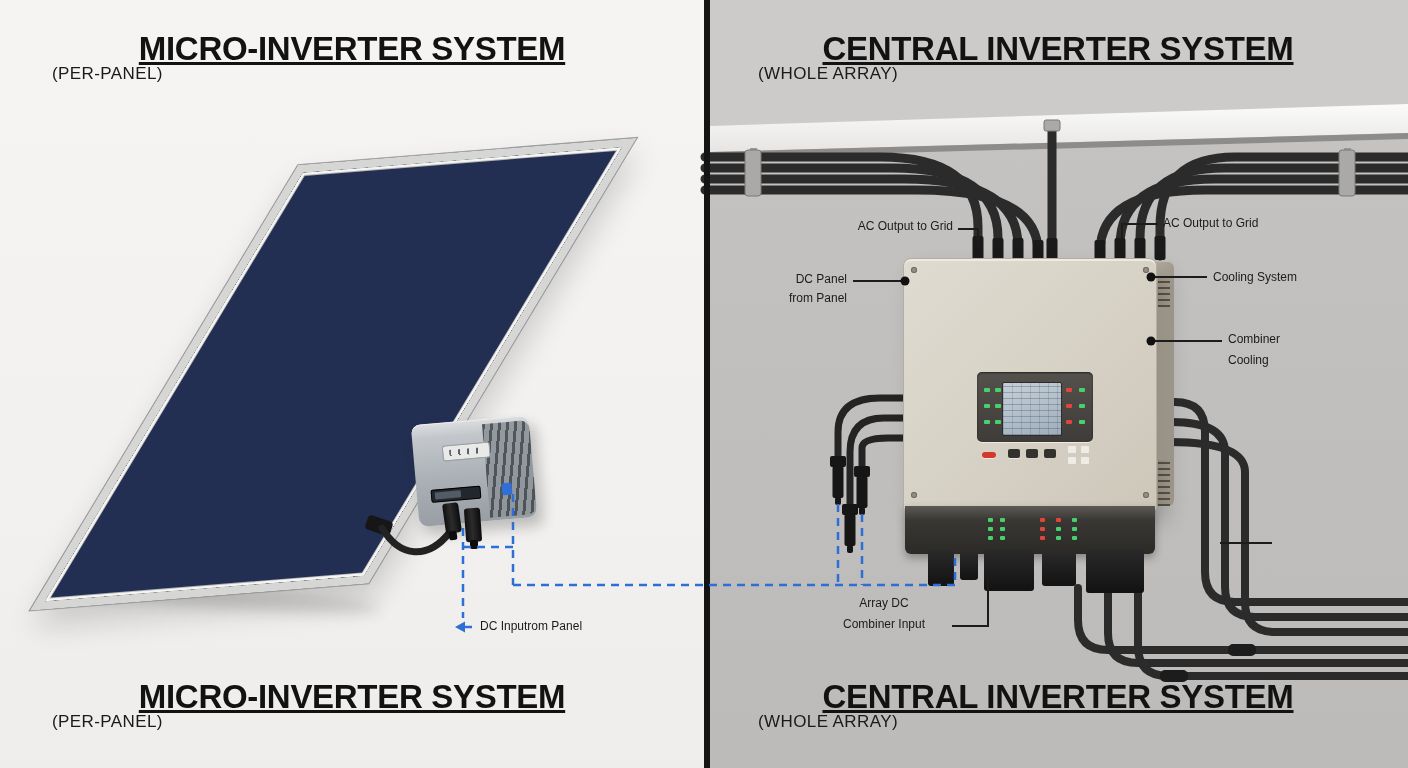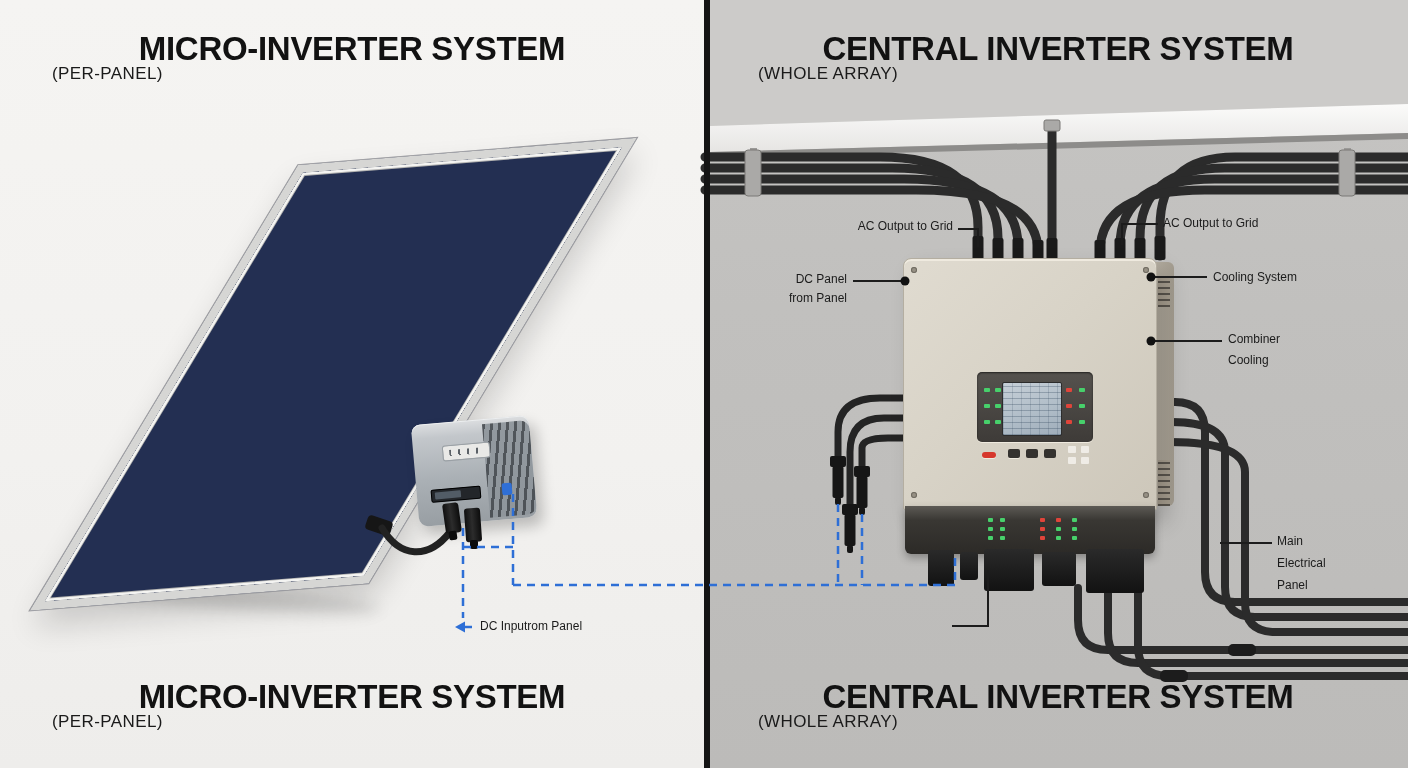--- a/index.html
+++ b/index.html
@@ -103,21 +103,21 @@
   #lbl-dc-input{left:737px;top:270px;width:110px;text-align:right;line-height:19px;}
   #lbl-ac-right{left:1163px;top:213px;}
   #lbl-cooling-top{left:1213px;top:267px;}
   #lbl-cooling-side{left:1228px;top:329px;line-height:21px;}
   #lbl-main-panel{left:1277px;top:530px;line-height:22px;}
   #lbl-array-dc{left:789px;top:593px;width:190px;text-align:center;line-height:21px;}
   #lbl-dc-inputrom{left:480px;top:616px;}
 
   
   .title{position:absolute;width:600px;text-align:center;font-weight:700;font-size:33px;
-         letter-spacing:-.3px;color:#121212;z-index:6;}
+         letter-spacing:-.3px;color:#121212;z-index:6;text-decoration:underline;}
   .subtitle{position:absolute;width:600px;text-align:left;font-weight:400;font-size:17px;
          letter-spacing:.4px;color:#1a1a1a;z-index:6;}
   #title-left-top{left:52px;top:30px;}    #subtitle-left-top{left:52px;top:64px;}
   #title-right-top{left:758px;top:30px;}  #subtitle-right-top{left:758px;top:64px;}
   #title-left-bottom{left:52px;top:678px;}   #subtitle-left-bottom{left:52px;top:712px;}
   #title-right-bottom{left:758px;top:678px;} #subtitle-right-bottom{left:758px;top:712px;}
 
   svg.layer{position:absolute;left:0;top:0;width:1408px;height:768px;}
   #svg-bg{z-index:1;} #svg-mid{z-index:2;} #svg-top{z-index:5;}
 </style>
@@ -282,24 +282,23 @@
   <div class="lbl" id="lbl-dc-input">
     <span>DC Panel</span><br>
     <span>from Panel</span>
   </div>
   <div class="lbl" id="lbl-ac-right">AC Output to Grid</div>
   <div class="lbl" id="lbl-cooling-top">Cooling System</div>
   <div class="lbl" id="lbl-cooling-side">
     <span>Combiner</span><br>
     <span>Cooling</span>
   </div>
-  <div class="lbl" id="lbl-main-panel">
-    <span>Main</span><br>
-    <span>Electrical</span><br>
-    <span>Panel</span>
+  <div class="lbl" id="lbl-array-dc">
+    <span>Array DC</span><br>
+    <span>Combiner Input</span>
   </div>
   <div class="lbl" id="lbl-dc-inputrom">DC Inputrom Panel</div>
 
   <div class="title" id="title-left-top">MICRO-INVERTER SYSTEM</div>
   <div class="subtitle" id="subtitle-left-top">(PER-PANEL)</div>
   <div class="title" id="title-right-top">CENTRAL INVERTER SYSTEM</div>
   <div class="subtitle" id="subtitle-right-top">(WHOLE ARRAY)</div>
   <div class="title" id="title-left-bottom">MICRO-INVERTER SYSTEM</div>
   <div class="subtitle" id="subtitle-left-bottom">(PER-PANEL)</div>
   <div class="title" id="title-right-bottom">CENTRAL INVERTER SYSTEM</div>

